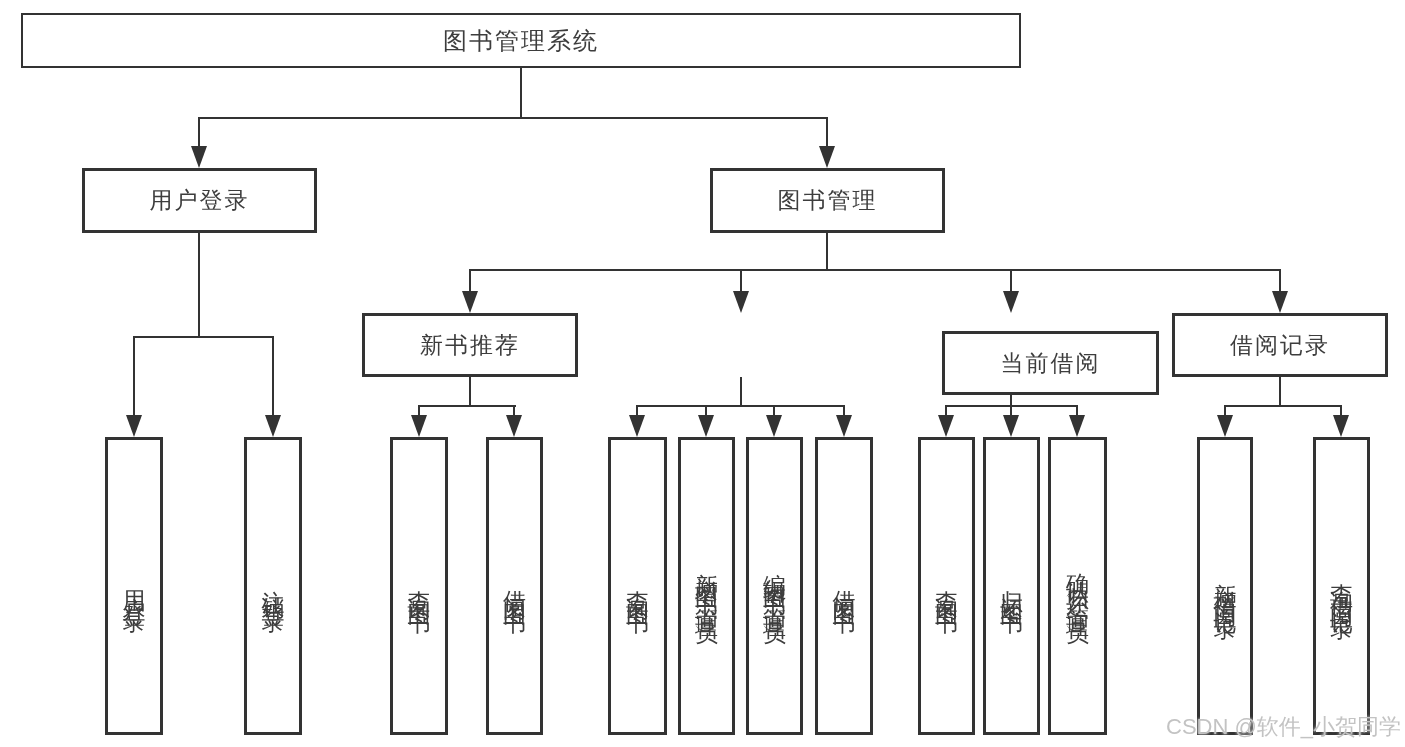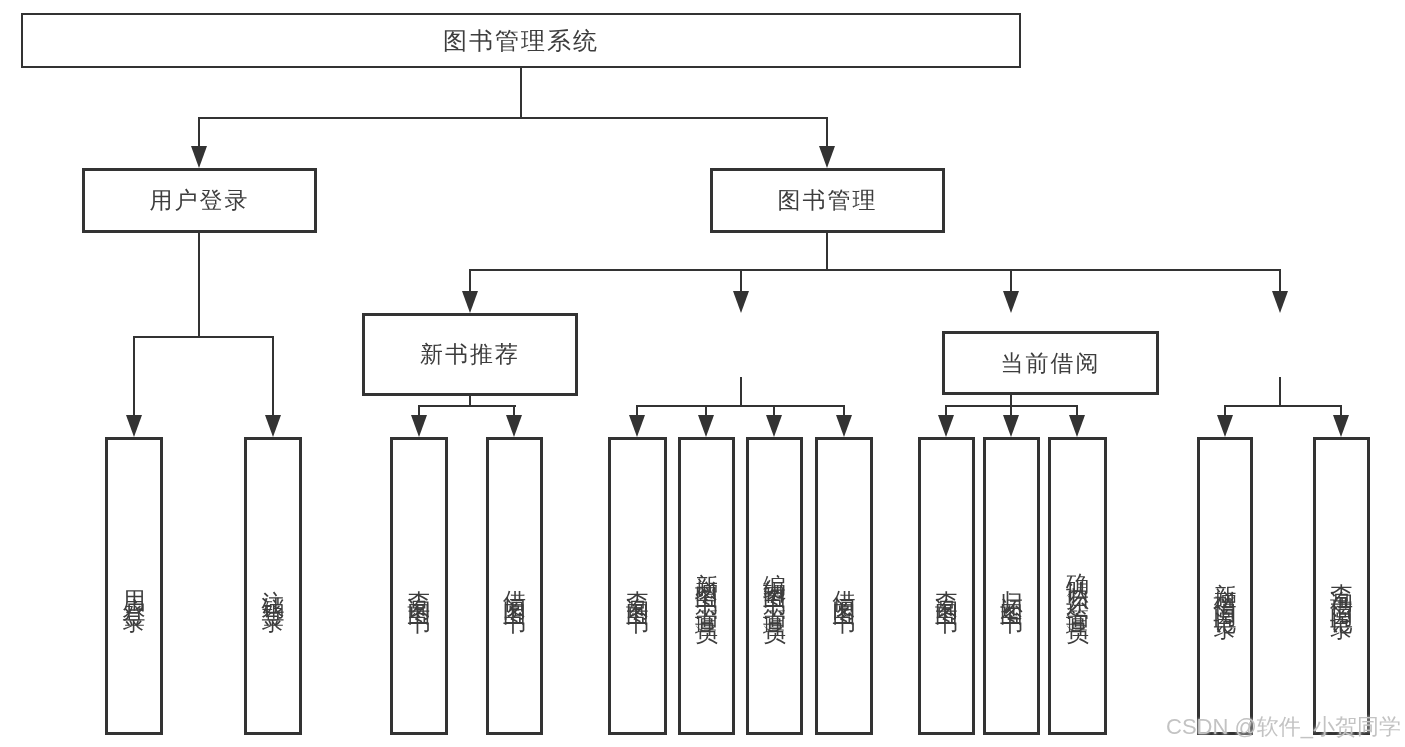--- a/index.html
+++ b/index.html
@@ -105,25 +105,28 @@
     <span class="hlabel">图书管理系统</span>
   </div>
 
   <div class="box" style="left:82px;top:168px;width:235px;height:65px;">
     <span class="hlabel">用户登录</span>
   </div>
   <div class="box" style="left:710px;top:168px;width:235px;height:65px;">
     <span class="hlabel">图书管理</span>
   </div>
 
-  <div class="box" style="left:362px;top:313px;width:216px;height:83px;">
+  <div class="box" style="left:362px;top:313px;width:216px;height:64px;">
     <span class="hlabel">新书推荐</span>
   </div>
   <div class="box" style="left:903px;top:331px;width:217px;height:64px;margin-left:39px;">
     <span class="hlabel">当前借阅</span>
+  </div>
+  <div class="box" style="left:1172px;top:313px;width:216px;height:64px;">
+    <span class="hlabel">借阅记录</span>
   </div>
 
   <div class="box" style="left:105px;top:437px;width:58px;height:298px;">
     <span class="vt">用户登录</span>
   </div>
   <div class="box" style="left:244px;top:437px;width:58px;height:298px;">
     <span class="vt">注销登录</span>
   </div>
 
   <div class="box" style="left:390px;top:437px;width:58px;height:298px;">

